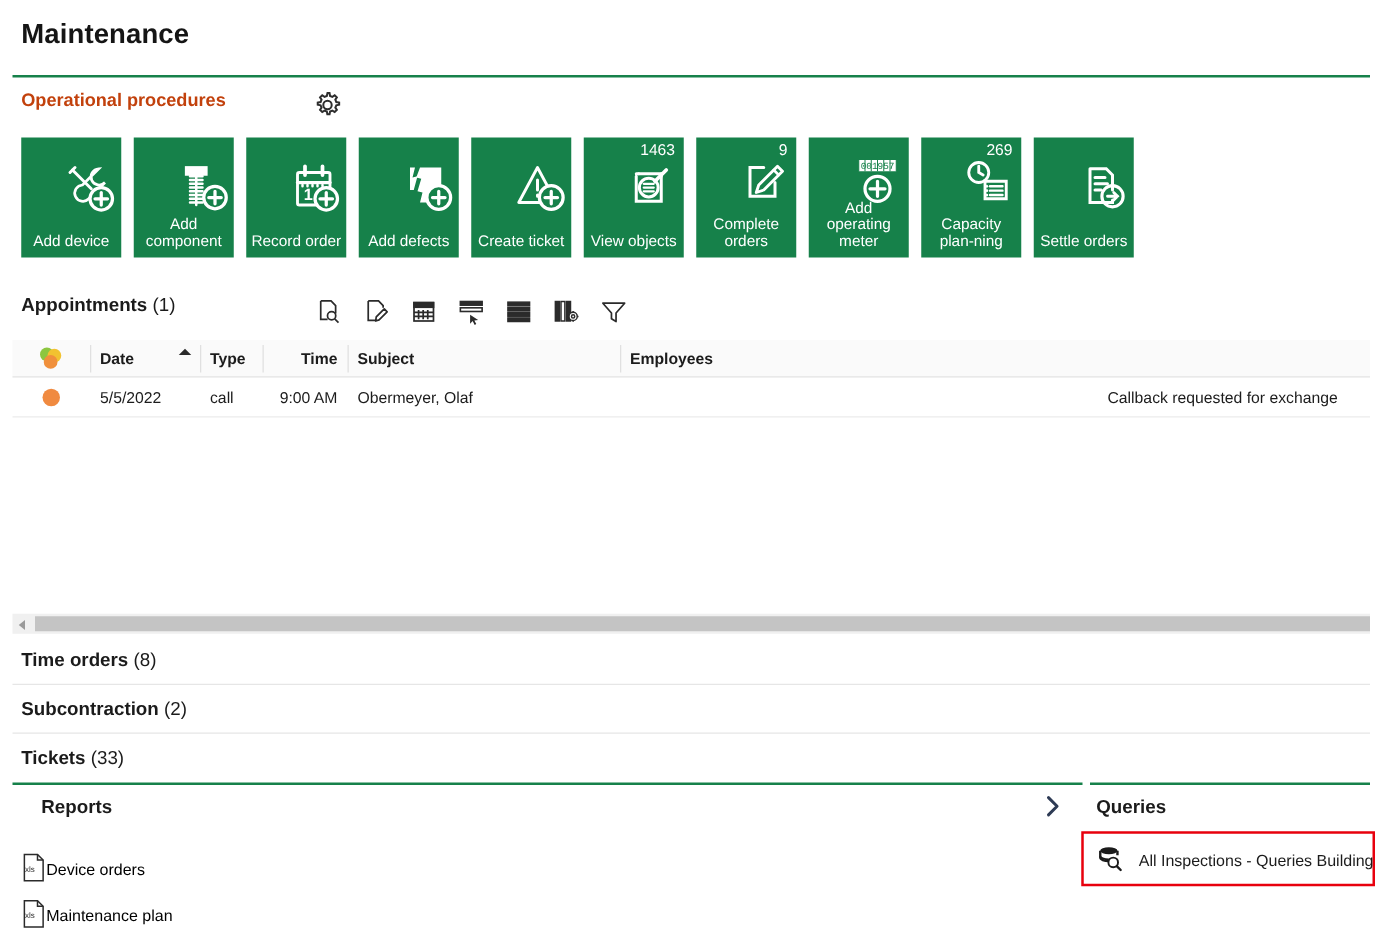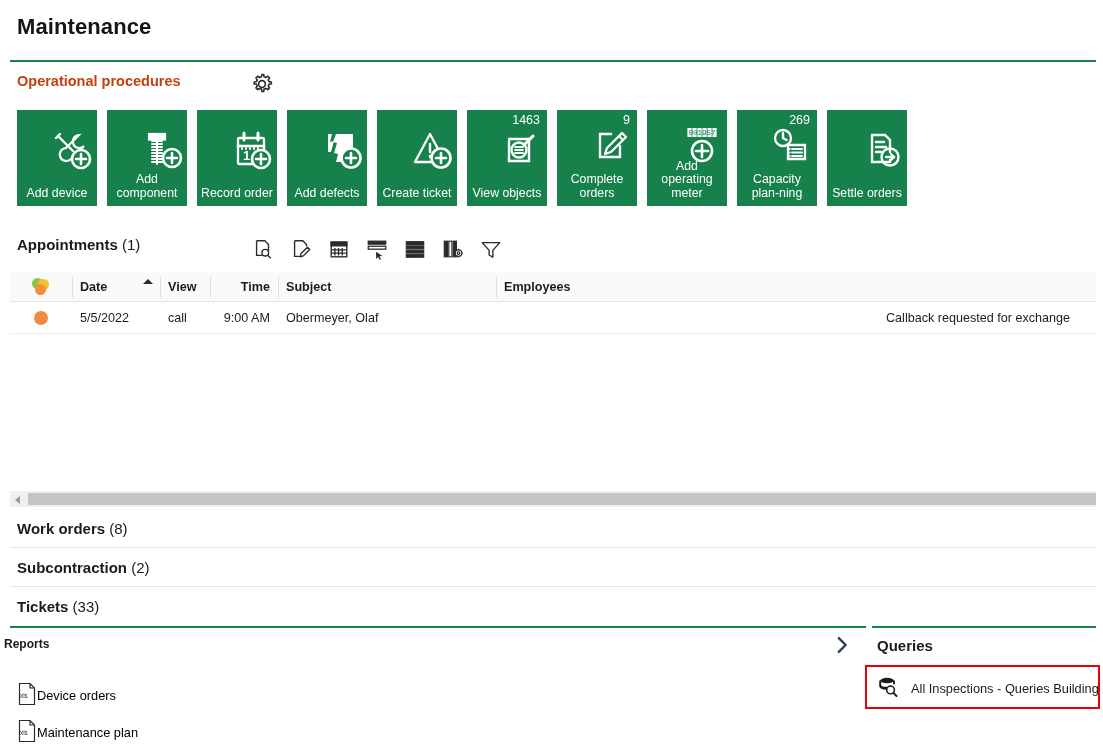--- a/index.html
+++ b/index.html
@@ -149,22 +149,22 @@
 
   .green-rule-left {
     position: absolute; left: 10px; top: 626px; width: 856px; height: 2px; background: #16814a;
   }
   .green-rule-right {
     position: absolute; left: 872px; top: 626px; width: 224px; height: 2px; background: #16814a;
   }
 
   
   .reports-head {
-    position: absolute; left: 4px; top: 637px;
-    font-size: 12px; font-weight: bold; color: #1b1b1b;
+    position: absolute; left: 33px; top: 637px;
+    font-size: 15px; font-weight: bold; color: #1b1b1b;
   }
   .reports-chevron {
     position: absolute; left: 831px; top: 634px;
     width: 22px; height: 22px; cursor: pointer;
   }
   .report-item {
     position: absolute; left: 17px; display: flex; align-items: center; 
     font-size: 12.8px; color: #000000; cursor: pointer;
   }
   .r1 { top: 682px; }
@@ -414,21 +414,21 @@
             <i class="g"></i>
             <i class="y"></i>
             <i class="o"></i>
           </div>
       </div>
       <div class="cell c-date">
         <span>Date</span>
         <span class="sort-arrow"></span>
       </div>
       <div class="cell c-type">
-        <span>View</span>
+        <span>Type</span>
       </div>
       <div class="cell c-time">
         <span>Time</span>
       </div>
       <div class="cell c-subj">
         <span>Subject</span>
       </div>
       <div class="cell c-emp">
         <span>Employees</span>
       </div>
@@ -446,21 +446,21 @@
     </div>
   </div>
 
   <div class="hscroll">
     <span class="arrow-l"></span>
     <span class="thumb"></span>
   </div>
 
   <div class="sect s1">
     <div class="lbl">
-      <b>Work orders</b>
+      <b>Time orders</b>
       <span>(8)</span>
     </div>
   </div>
   <div class="sect s2">
     <div class="lbl">
       <b>Subcontraction</b>
       <span>(2)</span>
     </div>
   </div>
   <div class="sect s3">

